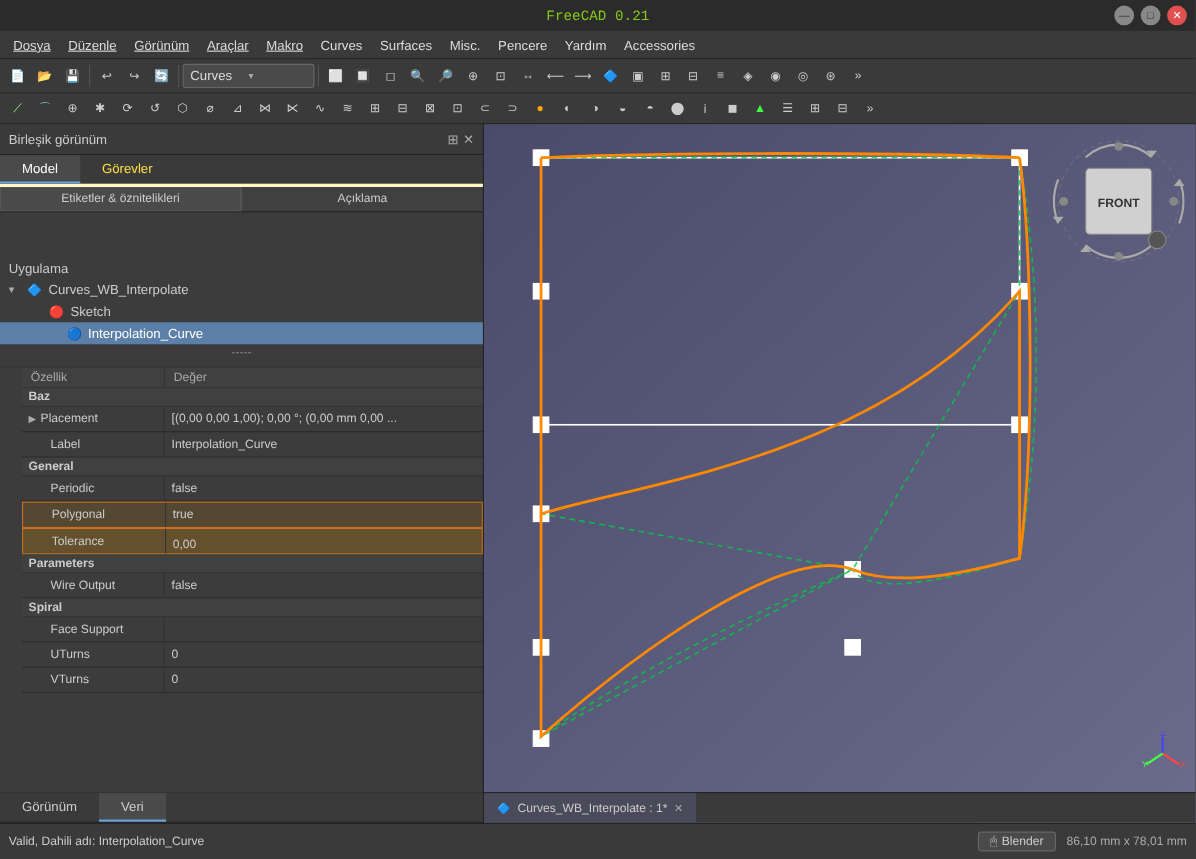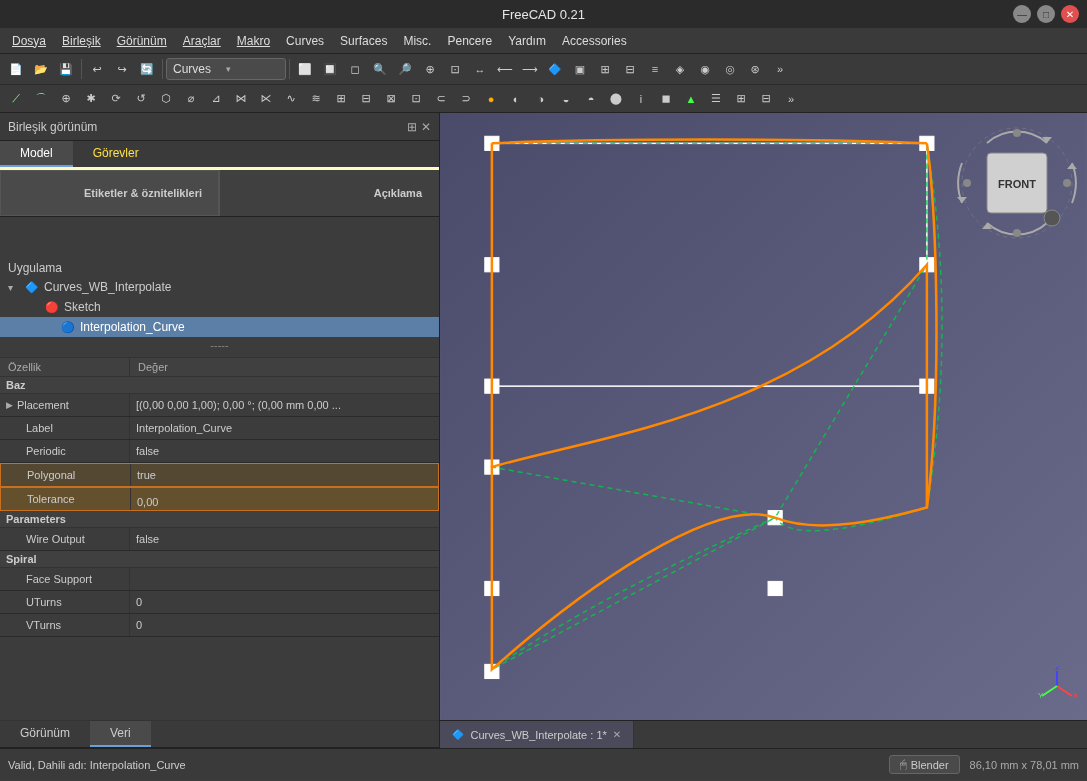--- a/index.html
+++ b/index.html
@@ -7,21 +7,21 @@
 
     
     #title-bar {
       background: #2b2b2b;
       height: 28px;
       display: flex;
       align-items: center;
       justify-content: center;
       position: relative;
     }
-    #title-bar .title { color: #e5e5e5; font-size: 13px; }
+    #title-bar .title { color: #84cc16; font-size: 13px; font-family: Liberation Mono, monospace; }
     #title-bar .win-controls {
       position: absolute;
       right: 8px;
       display: flex;
       gap: 6px;
       align-items: center;
     }
     .win-btn {
       width: 18px; height: 18px;
       border-radius: 50%;
@@ -143,27 +143,26 @@
     }
 
     
     #sub-tabs {
       display: flex;
       background: #404040;
       border-bottom: 1px solid #222;
     }
     .sub-tab {
       flex: 1;
-      padding: 16px;
-      text-align: right;
+      padding: 4px;
+      text-align: center;
       cursor: pointer;
       font-size: 11px;
       color: #ccc;
       border: 1px solid transparent;
-      font-weight: bold;
     }
     .sub-tab.active { background: #4a4a4a; border-color: #555; }
     .sub-tab-sep { width: 1px; background: #555; }
 
     
     #tree-area {
       padding: 4px 0;
       border-bottom: 1px solid #333;
     }
     .tree-label {
@@ -189,20 +188,21 @@
       text-align: center;
       color: #888;
       font-size: 11px;
       padding: 2px;
     }
 
     
     #props-area {
       flex: 1;
       overflow-y: auto;
+      margin-left: 20px;
     }
     .props-header {
       display: flex;
       background: #404040;
       border-bottom: 1px solid #333;
       font-size: 11px;
       color: #aaa;
     }
     .props-header .ph { padding: 3px 8px; }
     .ph-prop { width: 130px; border-right: 1px solid #333; }
@@ -364,21 +364,21 @@
   <span class="title">FreeCAD 0.21</span>
   <div class="win-controls">
     <button class="win-btn minimize">—</button>
     <button class="win-btn maximize">□</button>
     <button class="win-btn close">✕</button>
   </div>
 </div>
 
 <div id="menu-bar">
   <span class="menu-item underline">Dosya</span>
-  <span class="menu-item underline">Birleşik</span>
+  <span class="menu-item underline">Düzenle</span>
   <span class="menu-item underline">Görünüm</span>
   <span class="menu-item underline">Araçlar</span>
   <span class="menu-item underline">Makro</span>
   <span class="menu-item">Curves</span>
   <span class="menu-item">Surfaces</span>
   <span class="menu-item">Misc.</span>
   <span class="menu-item">Pencere</span>
   <span class="menu-item">Yardım</span>
   <span class="menu-item">Accessories</span>
 </div>
@@ -514,20 +514,21 @@
           <span class="expand-arrow">▶</span>
           <span>Placement</span>
         </div>
         <div class="prop-val">[(0,00 0,00 1,00); 0,00 °; (0,00 mm  0,00 ...</div>
       </div>
       <div class="prop-row">
         <div class="prop-name indent">Label</div>
         <div class="prop-val">Interpolation_Curve</div>
       </div>
 
+      <div class="prop-section">General</div>
       <div class="prop-row">
         <div class="prop-name indent">Periodic</div>
         <div class="prop-val">false</div>
       </div>
       <div class="prop-row highlighted">
         <div class="prop-name indent">Polygonal</div>
         <div class="prop-val">true</div>
       </div>
       <div class="prop-row highlighted-active">
         <div class="prop-name indent">Tolerance</div>

